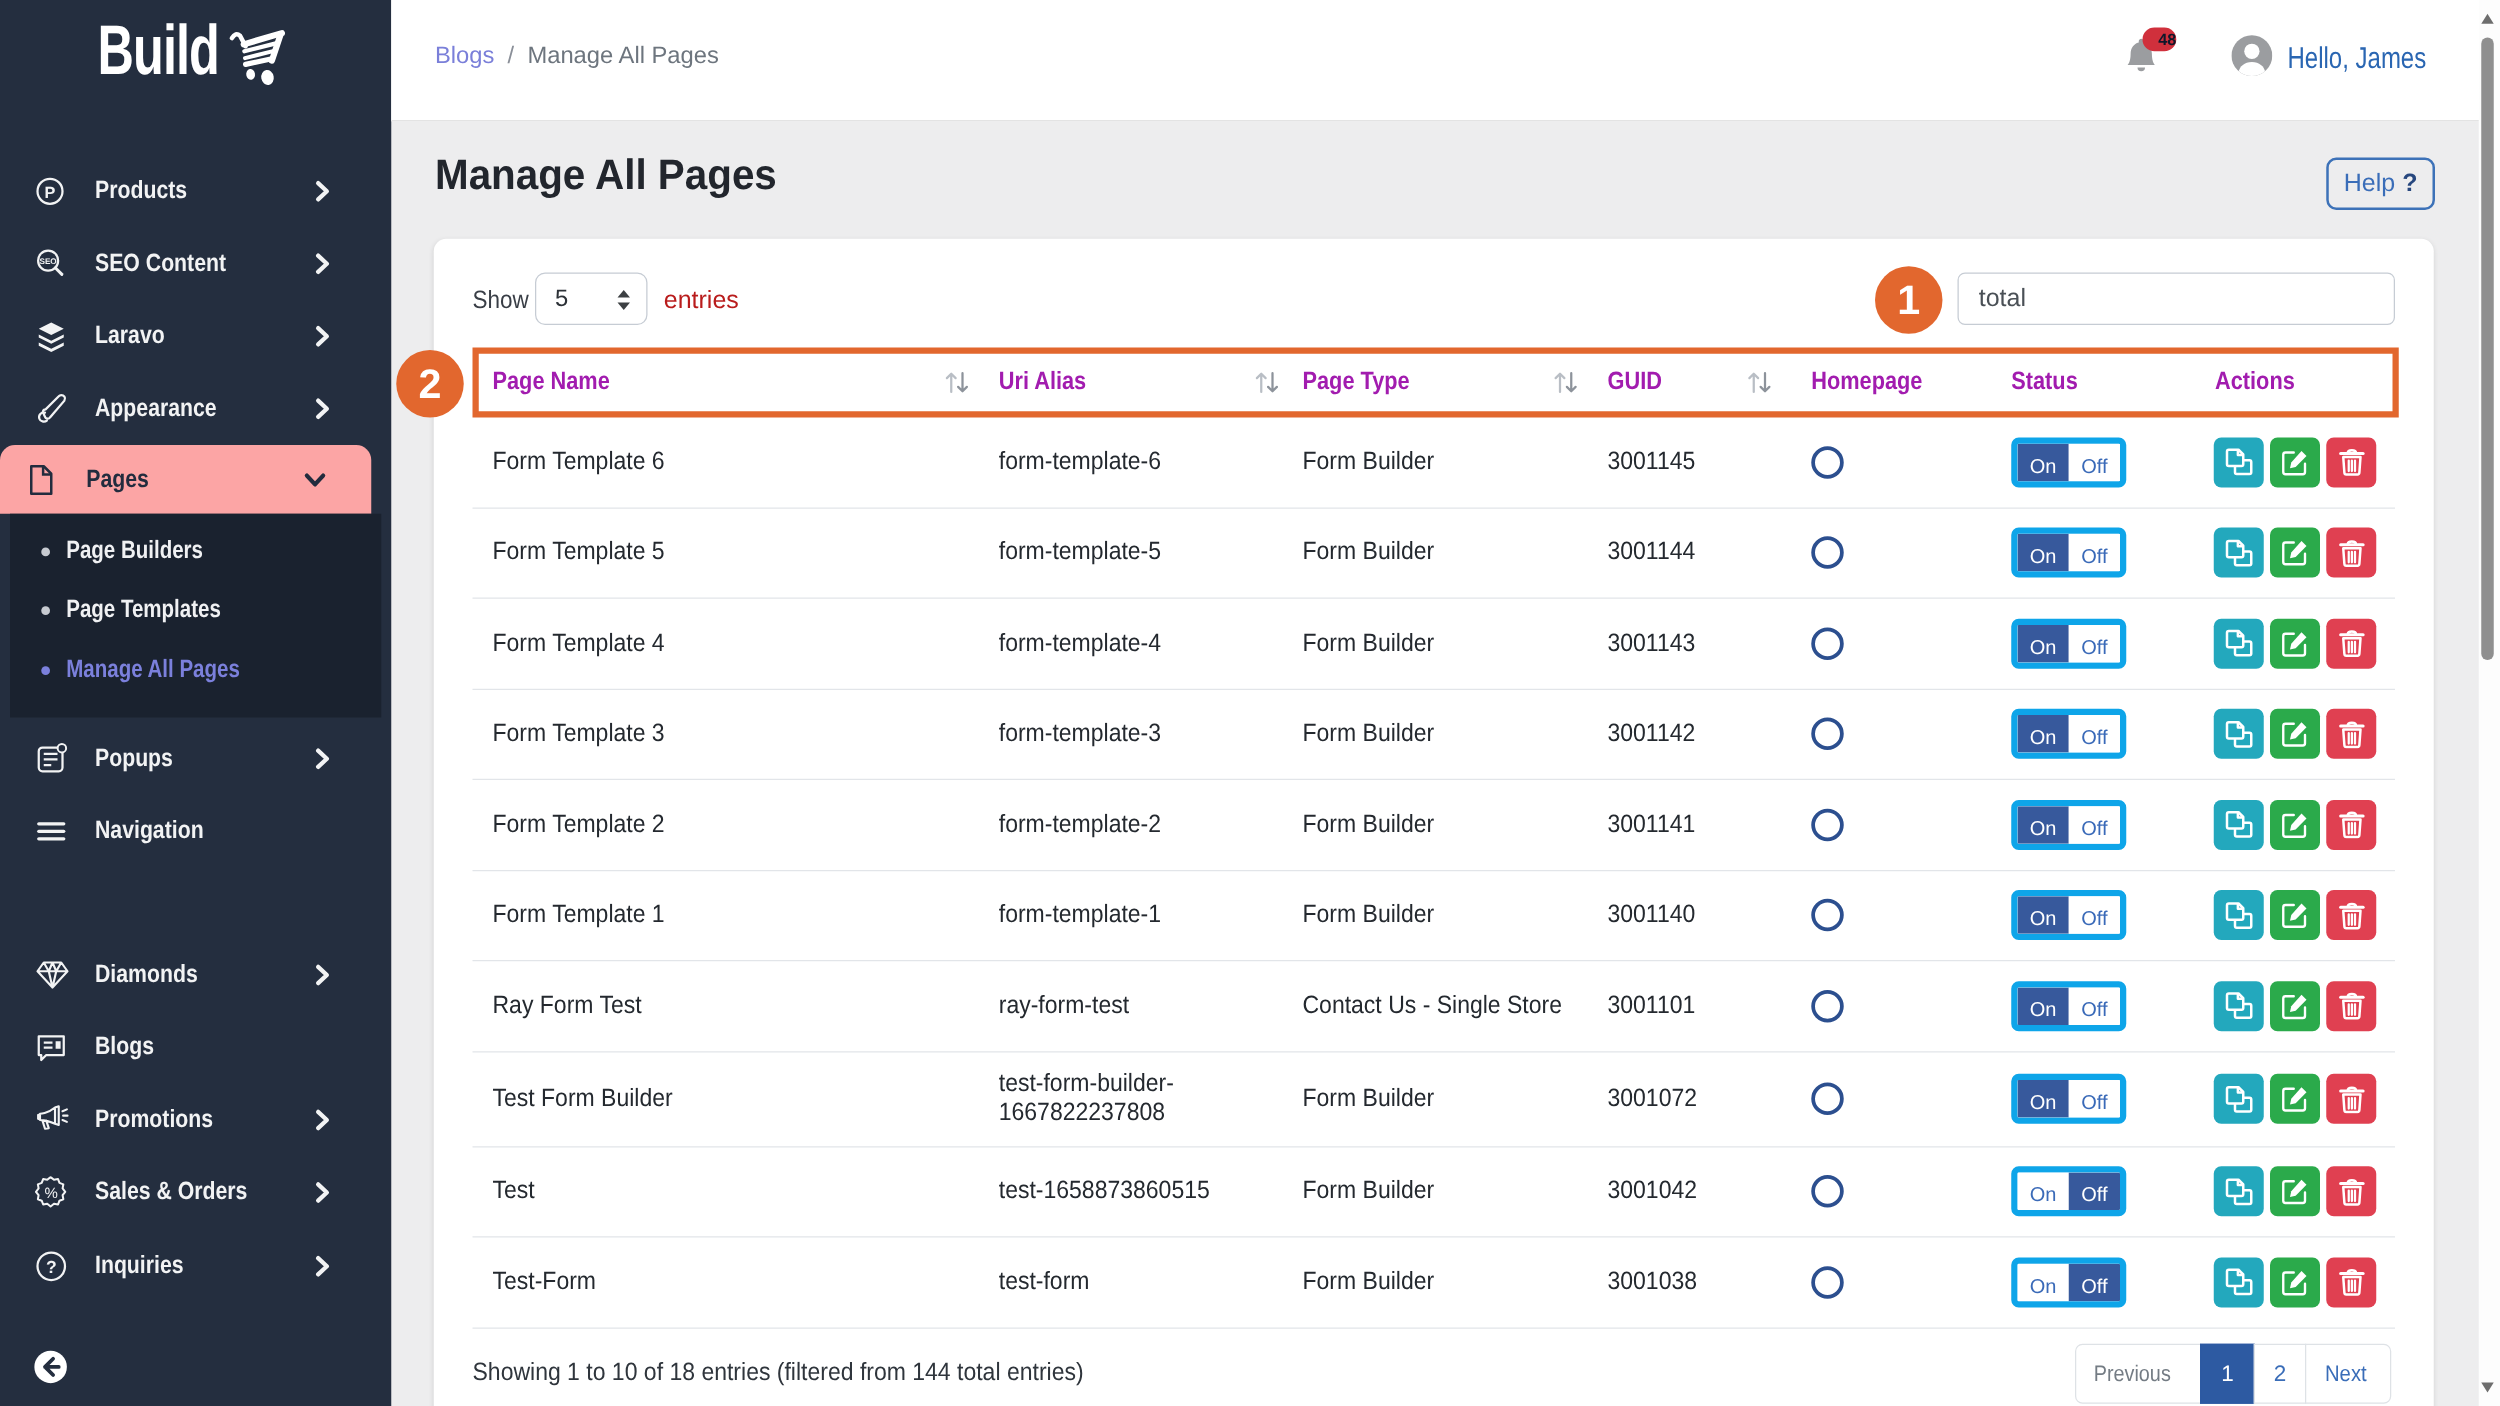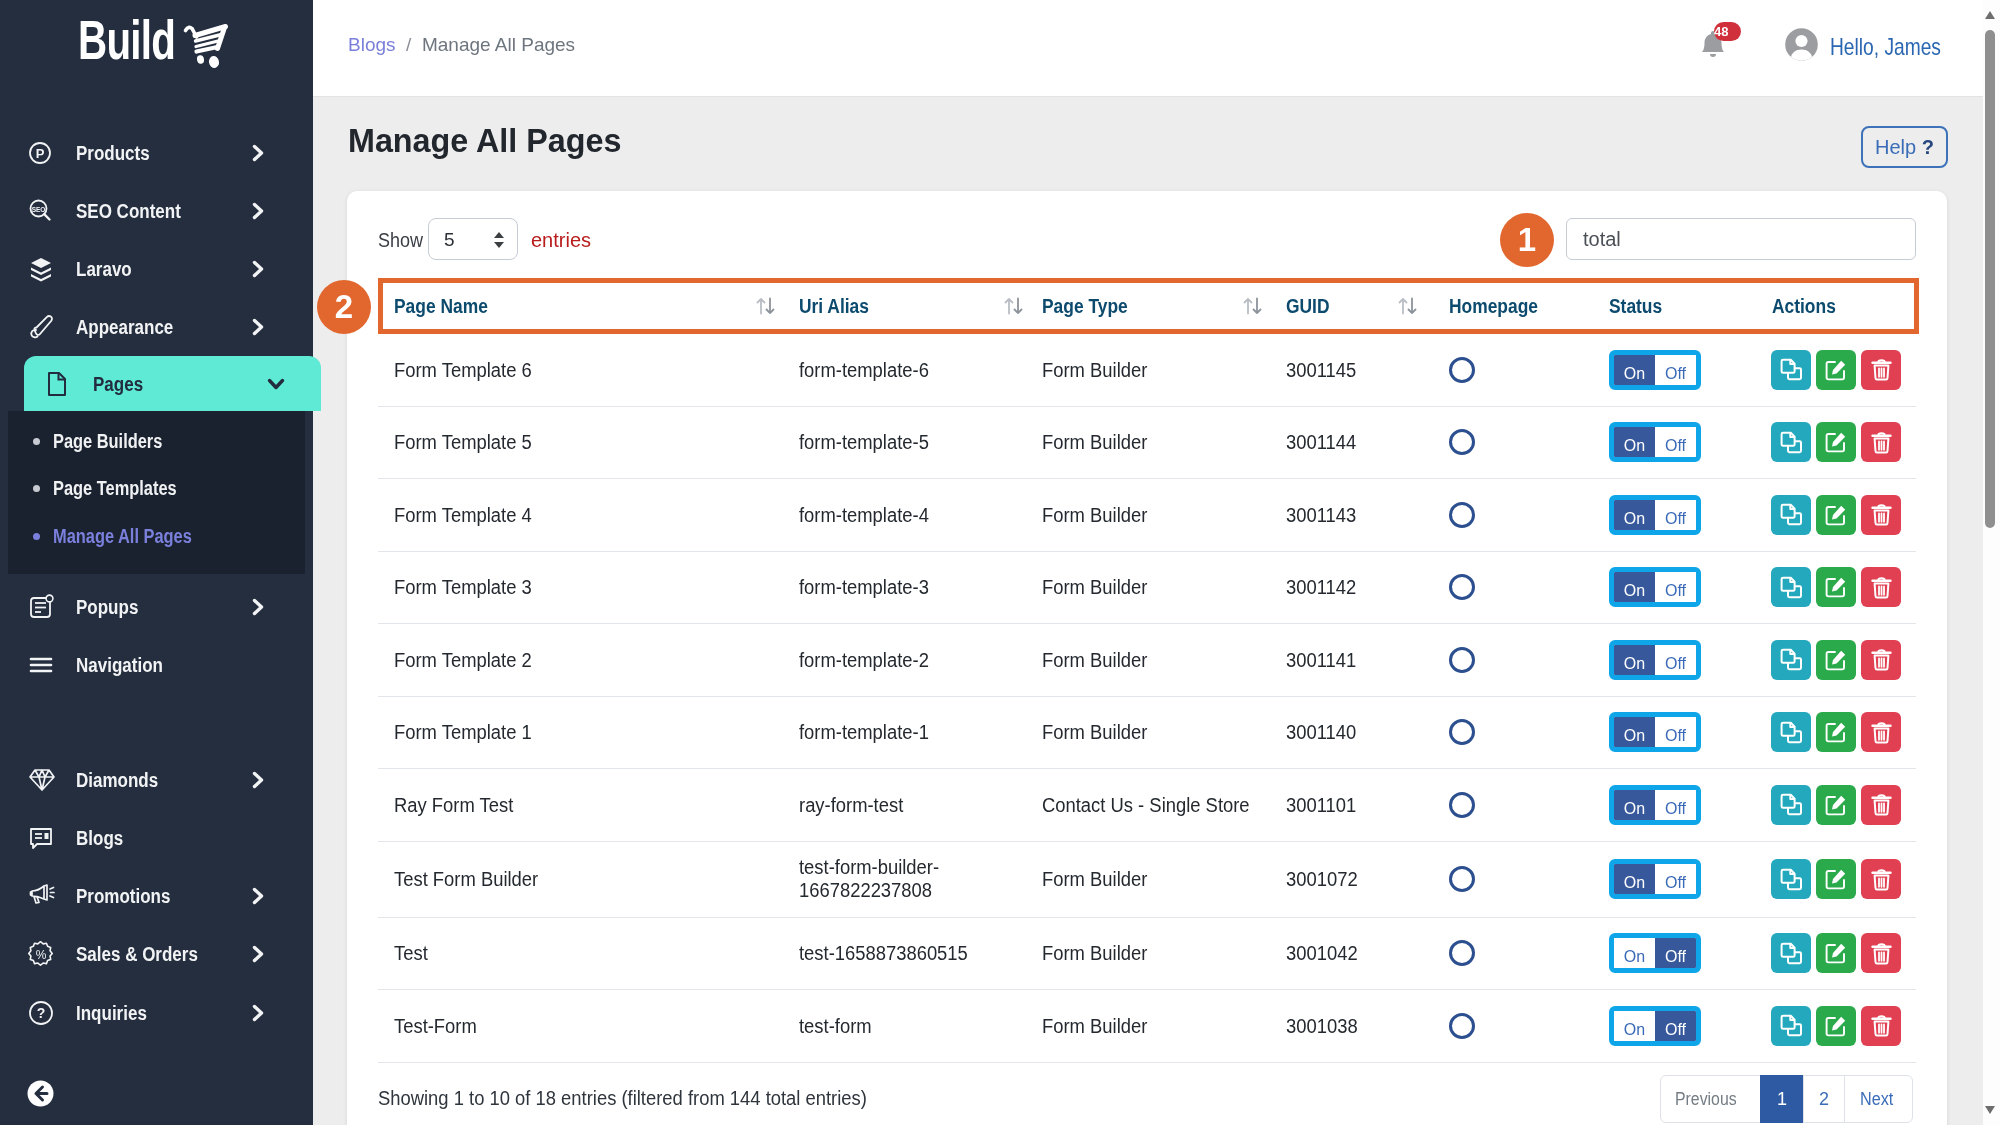--- a/index.html
+++ b/index.html
@@ -7,36 +7,36 @@
 .sx{display:inline-block;transform-origin:0 50%;white-space:nowrap}
 
 #sidebar{position:absolute;left:0;top:0;width:313px;height:1125px;background:#242e3f}
 #logo{position:absolute;left:78px;top:12px;color:#fff;font-weight:bold;font-size:56px;line-height:56px;letter-spacing:-1px}
 #cart{position:absolute;left:183px;top:21px}
 .mi{position:absolute;left:0;width:313px;height:58px}
 .mi .ic{position:absolute;left:28px;top:50%;transform:translateY(-50%)}
 .mi .lb{position:absolute;left:76px;top:50%;transform:translateY(-50%);color:#f2f3f4;font-weight:bold;font-size:20px}
 .mi .lb .sx{transform:scaleX(0.85)}
 .mi .ch{position:absolute;left:252px;top:50%;transform:translateY(-50%)}
-#pagesActive{position:absolute;left:24px;top:356px;width:297px;height:55px;background:#5eead4;border-radius:12px 12px 0 0}
+#pagesActive{position:absolute;left:0;top:356px;width:297px;height:55px;background:#fca5a5;border-radius:12px 12px 0 0}
 #pagesActive .ic{position:absolute;left:21px;top:50%;transform:translateY(-50%)}
 #pagesActive .lb{position:absolute;left:69px;top:50%;transform:translateY(-50%);color:#222c3e;font-weight:bold;font-size:20px}
 #pagesActive .lb .sx{transform:scaleX(0.85)}
 #pagesActive .chd{position:absolute;left:243px;top:50%;transform:translateY(-50%)}
 #submenu{position:absolute;left:8px;top:411px;width:297px;height:163px;background:#1a222f}
 .smi{position:absolute;left:0;width:236px;height:48px}
 .smi .bu{position:absolute;left:25px;top:50%;margin-top:-3.5px;width:7px;height:7px;border-radius:50%;background:#c7cbd1}
 .smi .tx{position:absolute;left:45px;top:50%;transform:translateY(-50%);color:#f0f1f3;font-weight:bold;font-size:20px}
 .smi .tx .sx{transform:scaleX(0.82)}
 #backbtn{position:absolute;left:27px;top:1080px}
 
 #topbar{position:absolute;left:313px;top:0;width:1687px;height:97px;background:#fff;border-bottom:1px solid #e3e3e3}
 #crumb{position:absolute;left:35px;top:34px;font-size:19px}
 #bell{position:absolute;left:1387px;top:29px}
-#badge{position:absolute;left:1401px;top:22px;width:27px;height:19px;border-radius:9.5px;background:#d0303c;color:#ffffff;font-weight:bold;font-size:13px;text-align:left;line-height:19px}
+#badge{position:absolute;left:1401px;top:22px;width:27px;height:19px;border-radius:9.5px;background:#d0303c;color:#0f172a;font-weight:bold;font-size:13px;text-align:right;line-height:19px}
 #avatar{position:absolute;left:1472px;top:28px}
 #hello{position:absolute;left:1517px;top:32px;font-size:24px;line-height:29px;color:#2a66b2}
 
 #h1{position:absolute;left:348px;top:121px;font-size:34px;font-weight:bold;color:#22262d;line-height:38px}
 #h1 .sx{transform:scaleX(0.95)}
 #helpbtn{position:absolute;left:1861px;top:126px;width:87px;height:42px;border:2px solid #3d72b8;border-radius:8px;text-align:center;line-height:38px;font-size:20px;color:#3a6db8}
 #helpbtn b{color:#27477e}
 #card{position:absolute;left:347px;top:191px;width:1600px;height:960px;background:#fff;border-radius:10px 10px 0 0;box-shadow:0 1px 4px rgba(0,0,0,0.1)}
 
 #showlbl{position:absolute;left:378px;top:229px;font-size:20px;color:#393e46}
@@ -44,21 +44,21 @@
 #selbox .v{position:absolute;left:15px;top:10px;font-size:19px;color:#2c3137}
 #entlbl{position:absolute;left:531px;top:229px;font-size:20px;color:#b91c1c}
 #c1{position:absolute;left:1500px;top:213px;width:54px;height:54px;border-radius:50%;background:#e2672e;color:#fff;font-weight:bold;font-size:33px;text-align:center;line-height:54px}
 #c2{position:absolute;left:317px;top:280px;width:54px;height:54px;border-radius:50%;background:#e2672e;color:#fff;font-weight:bold;font-size:33px;text-align:center;line-height:54px}
 #search{position:absolute;left:1566px;top:218px;width:350px;height:42px;border:1px solid #c6ccd4;border-radius:6px;background:#fff}
 #search .v{position:absolute;left:16px;top:9px;font-size:20px;color:#4a5056}
 
 #obox{position:absolute;left:378px;top:278px;width:1541px;height:56px;border:5px solid #e2672e;z-index:5}
 #tbl{position:absolute;left:378px;top:278px;width:1538px}
 .hrow{position:relative;height:56px}
-.hcell{position:absolute;top:0;height:56px;font-weight:bold;font-size:20px;color:#0c4a6e}
+.hcell{position:absolute;top:0;height:56px;font-weight:bold;font-size:20px;color:#a21caf}
 .hcell span.in{position:absolute;left:16px;top:50%;transform:translateY(-50%) scaleX(0.87);transform-origin:0 50%;white-space:nowrap}
 .sort{position:absolute;top:50%;transform:translateY(-50%);line-height:0}
 .brow{position:relative;height:72.5px;border-bottom:1px solid #e2e5e9}
 .bcell{position:absolute;top:0;height:100%;font-size:20px;color:#24292f}
 .bcell .in{position:absolute;left:16px;top:50%;transform:translateY(-50%) scaleX(0.92);transform-origin:0 50%;white-space:nowrap}
 .c0{left:0;width:405px}.c1{left:405px;width:243px}.c2{left:648px;width:244px}.c3{left:892px;width:163px}.c4{left:1055px;width:160px}.c5{left:1215px;width:163px}.c6{left:1378px;width:160px}
 .radio{position:absolute;left:16px;top:50%;margin-top:-13px;width:26px;height:26px;border:3px solid #2c4f8f;border-radius:50%}
 .tg{position:absolute;left:16px;top:50%;margin-top:-20px;width:92px;height:40px;border:5px solid #0ea5e9;border-radius:6px;overflow:hidden;display:flex}
 .tg div{width:46px;height:100%;text-align:center;line-height:38px;font-size:16px}
 .tg .a{background:#37599c;color:#fff}

